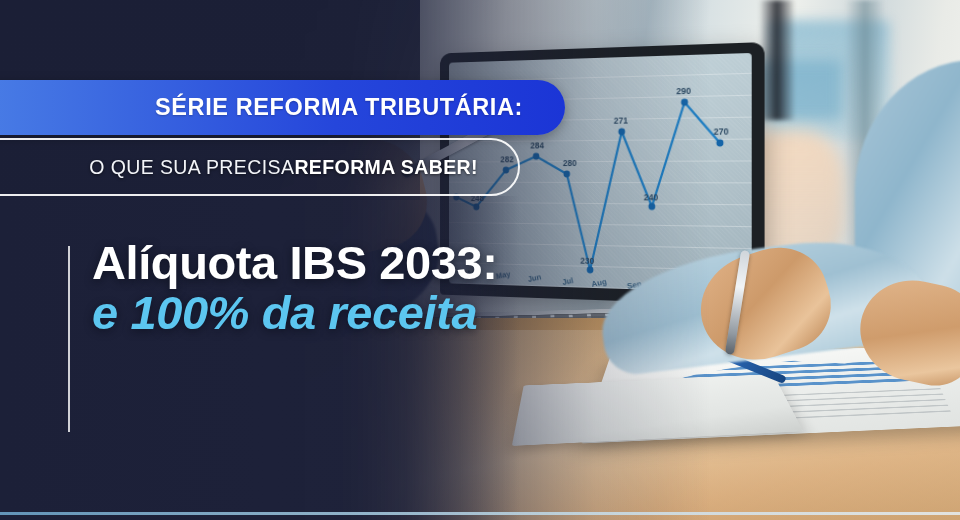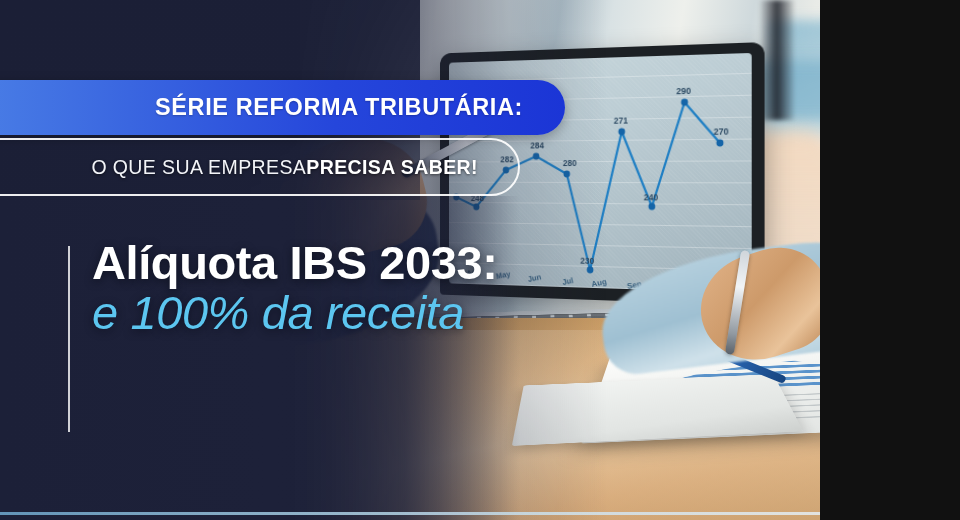--- a/index.html
+++ b/index.html
@@ -1,18 +1,18 @@
 <!DOCTYPE html>
 <html><head>
 <meta charset="utf-8">
 <style>
   html,body{margin:0;padding:0;background:#111;}
   *{box-sizing:border-box;}
   .stage{
-    position:relative;width:820px;height:520px;overflow:hidden;
+    position:relative;width:960px;height:520px;overflow:hidden;
     font-family:"Liberation Sans","DejaVu Sans",sans-serif;
     background:#1b2036;
     padding-left:48px;
   }
 
   
   .photo{position:absolute;inset:0;overflow:hidden;}
 
   
   .bg-wall{
@@ -216,21 +216,21 @@
     position:absolute;left:68px;top:246px;width:2px;height:186px;
     background:rgba(255,255,255,.80);
   }
   .headline{position:absolute;left:92px;top:240px;width:680px;}
   .hl{
     display:block;color:#ffffff;font-weight:700;font-size:47px;line-height:.99;
     letter-spacing:-.4px;white-space:nowrap;
     text-shadow:0 2px 8px rgba(8,10,22,.65);
   }
   .hl3{
-    display:block;color:#5cc6f0;font-weight:400;font-style:italic;
+    display:block;color:#5cc6f0;font-weight:700;font-style:italic;
     font-size:47px;line-height:1.04;letter-spacing:-.4px;white-space:nowrap;
     text-shadow:0 2px 8px rgba(8,10,22,.6);
     margin-top:2px;
   }
 
   .bottom-line{
     position:absolute;left:0;top:512px;width:100%;height:3px;
     background:linear-gradient(90deg,#6fa9cf,#a9cfe4 40%,#cfe3ef 70%,#e6eef4);
     opacity:.85;
   }
@@ -317,22 +317,22 @@
 
   <div class="overlay"></div>
   <div class="overlay-top"></div>
   <div class="overlay2"></div>
 
   <div class="kicker">
     <span>SÉRIE REFORMA TRIBUTÁRIA:</span>
   </div>
 
   <div class="subpill">
-    <span class="light">O QUE SUA EMPRESA </span>
-    <span class="bold">PRECISA SABER!</span>
+    <span class="light">O QUE SUA PRECISA </span>
+    <span class="bold">REFORMA SABER!</span>
   </div>
 
   <div class="rule"></div>
   <div class="headline">
     <span class="hl">Alíquota IBS 2033:</span>
     <span class="hl3">e 100% da receita</span>
   </div>
 
   <div class="bottom-line"></div>
 </div>

